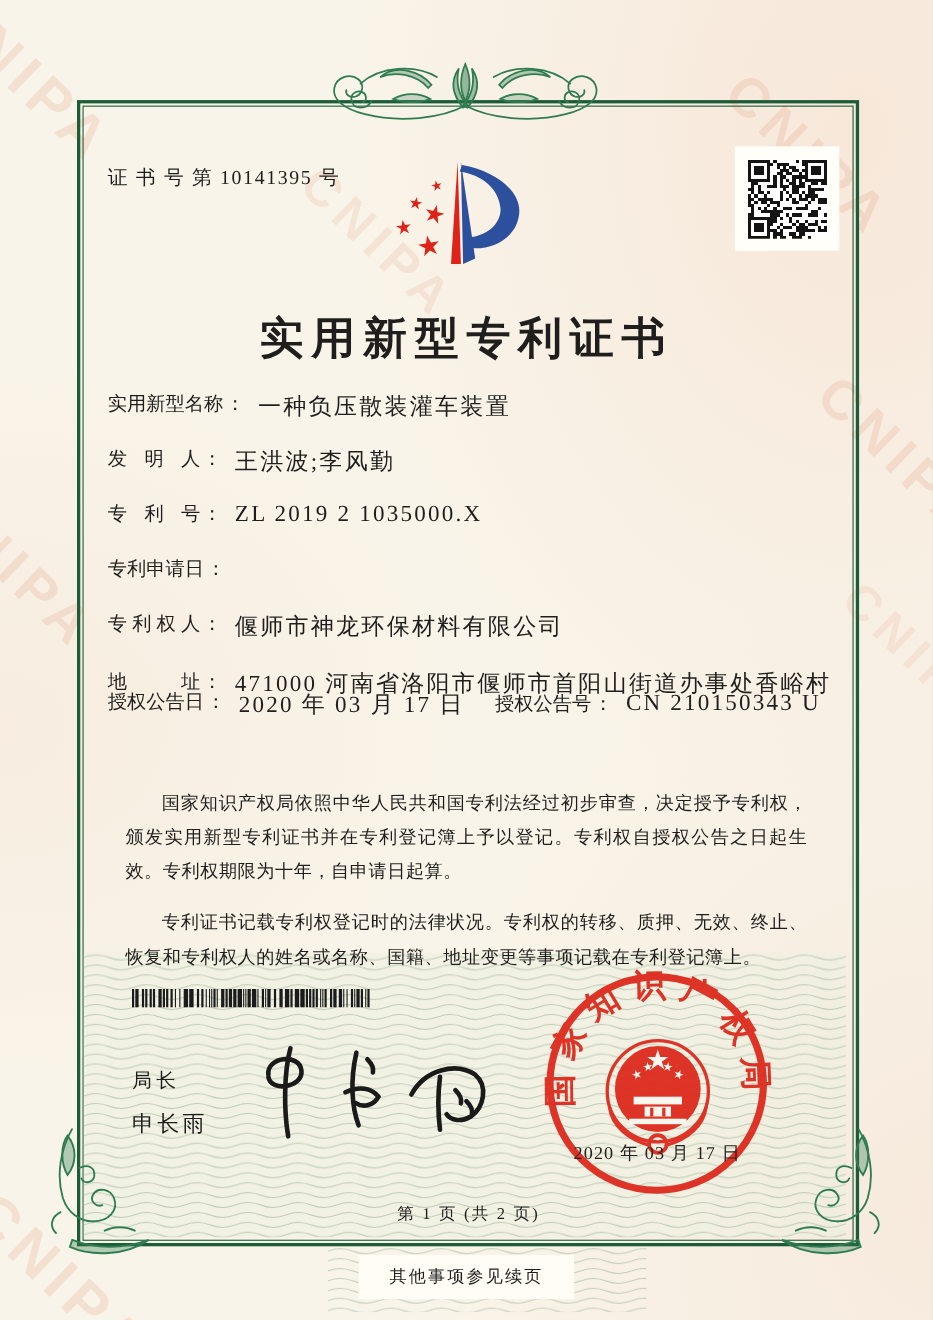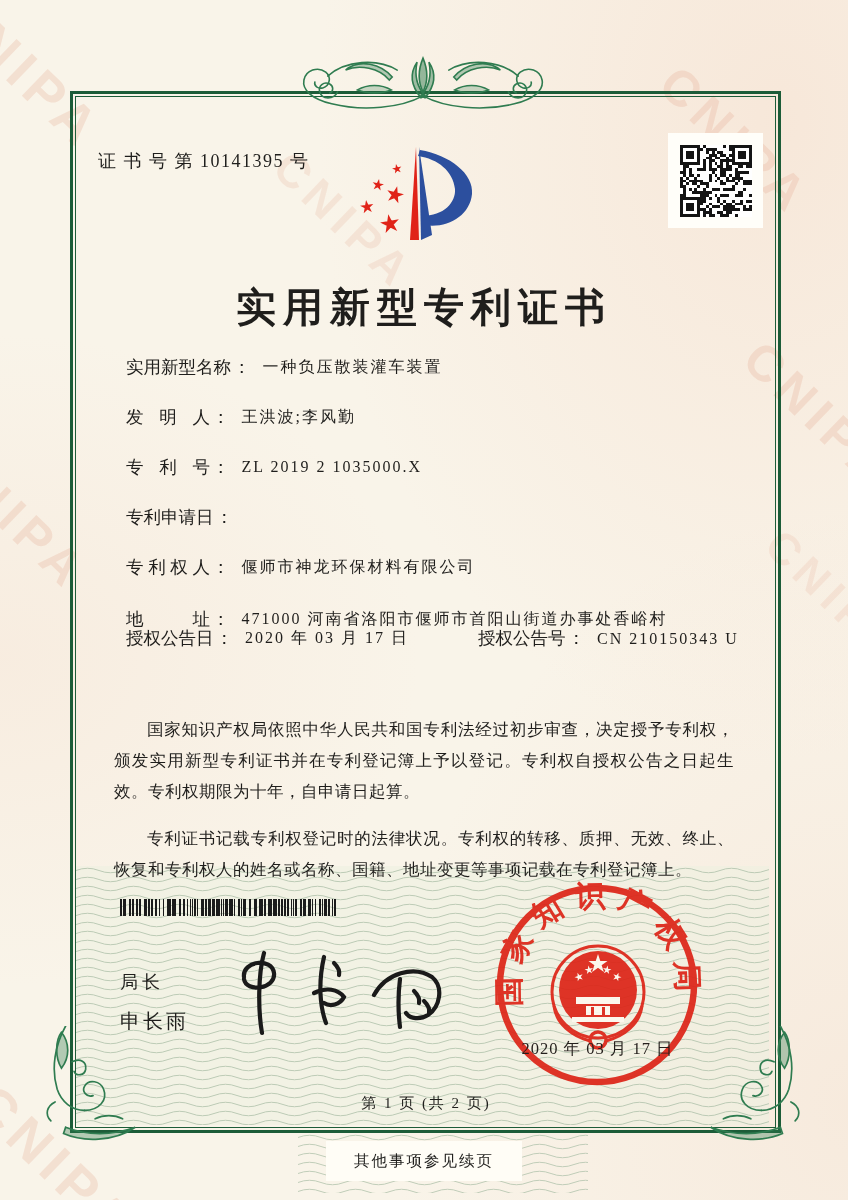--- a/index.html
+++ b/index.html
@@ -18,25 +18,25 @@
   .wm{position:absolute;z-index:0;font-family:"Liberation Sans",sans-serif;font-weight:bold;
       color:var(--watermark-pink);opacity:.26;letter-spacing:7px;
       transform:rotate(44deg);transform-origin:left top;pointer-events:none;}
   .frame{position:absolute;left:70px;top:91px;width:705px;height:1036px;
          border:3px solid var(--frame-green);z-index:1;}
   .frame-inner{position:absolute;inset:2px;border:1px solid var(--frame-green);}
   .abs{position:absolute;}
   .cert-no{left:98px;top:149px;font-size:18px;letter-spacing:1.5px;z-index:3;}
   .title{left:0;width:848px;top:256px;text-align:center;font-size:40px;font-weight:bold;
          letter-spacing:7px;z-index:3;margin-top:24px;}
-  .frow{position:absolute;left:98px;width:664px;display:flex;align-items:center;z-index:3;margin-left:28px;}
+  .frow{position:absolute;left:98px;width:664px;display:flex;align-items:flex-start;z-index:3;}
   .flabel{display:inline-block;min-width:84px;text-align:justify;text-align-last:justify;
           font-size:17.5px;white-space:nowrap;}
   .fcolon{margin:0 12px 0 2px;font-size:17.5px;}
-  .fval{font-size:16px;letter-spacing:2px;white-space:nowrap;}
+  .fval{font-size:21px;letter-spacing:2px;white-space:nowrap;}
   .grant2{position:absolute;left:352px;display:flex;align-items:baseline;}
   .grant2 .flabel{min-width:0;}
   .paras{position:absolute;left:98px;top:698px;width:652px;z-index:3;}
   .paras p{margin:16px;text-indent:2em;font-size:16.5px;line-height:31px;text-align:justify;
            letter-spacing:.5px;}
   .officer-title{left:120px;top:970px;font-size:18px;letter-spacing:4px;z-index:3;text-align:center;}
   .officer-name{left:120px;top:1008px;font-size:20px;letter-spacing:3px;z-index:3;}
   .page-label{left:70px;width:712px;top:1094px;text-align:center;font-size:15px;
               letter-spacing:2px;z-index:3;}
   .qr-patch{left:668px;top:133px;width:95px;height:95px;background:#fffef9;z-index:2;}

